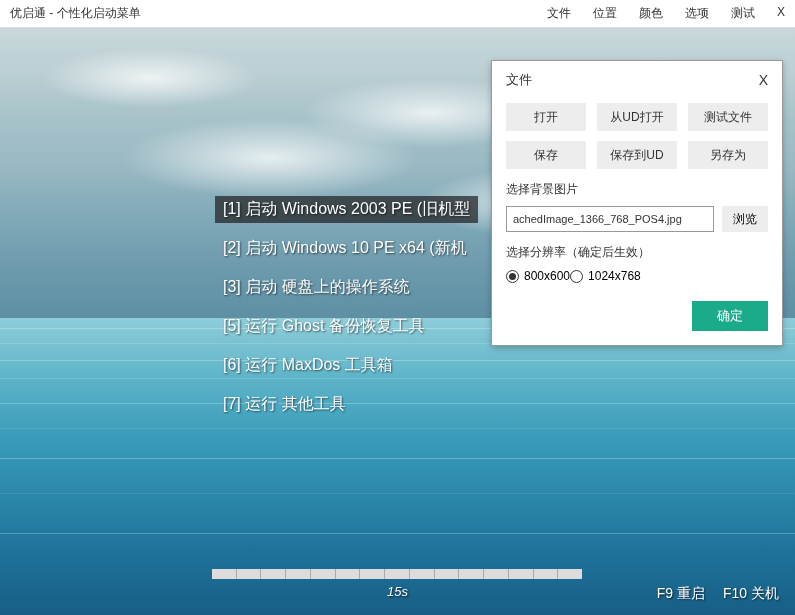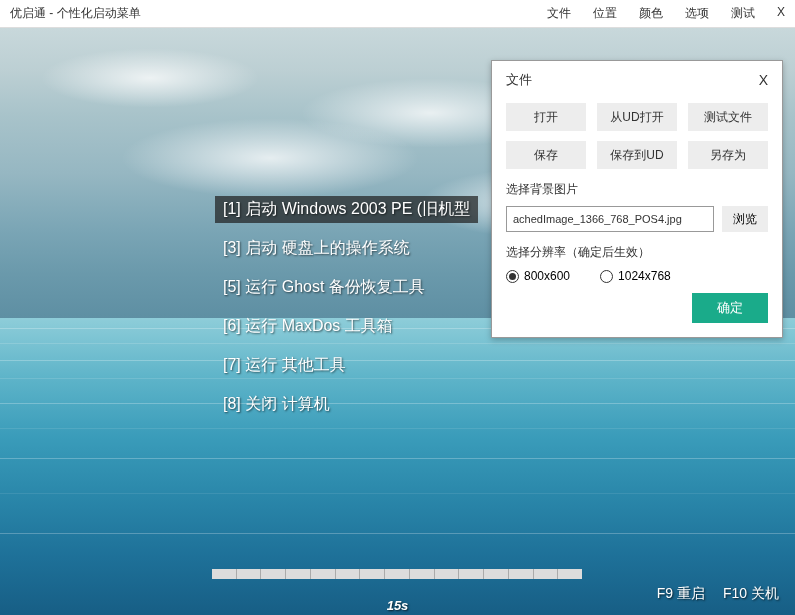--- a/index.html
+++ b/index.html
@@ -85,26 +85,25 @@
 .progress-seg {
   flex: 1;
   border-right: 1px solid #aaa;
   background: #dcdcdc;
 }
 .progress-seg:last-child { border-right: none; }
 .countdown {
   position: absolute;
   left: 50%;
   transform: translateX(-50%);
-  bottom: 2px;
+  bottom: 16px;
   color: #fff;
   font-style: italic;
   font-size: 13px;
   text-shadow: 1px 1px 2px rgba(0,0,0,0.7);
-  font-weight: bold;
 }
 .footer-keys {
   position: absolute;
   right: 16px;
   bottom: 12px;
   color: #fff;
   font-size: 14px;
   display: flex;
   gap: 18px;
   text-shadow: 1px 1px 2px rgba(0,0,0,0.7);
@@ -167,22 +166,21 @@
   width: 46px;
   height: 26px;
   background: #ededed;
   border: none;
   font-size: 12px;
   cursor: pointer;
   font-family: inherit;
 }
 .radio-row {
   display: flex;
-  gap: 30px;
-  margin: 8px 0 10px 0;
+  margin: 8px 0 18px 0;
   font-size: 12px;
 }
 .radio-opt {
   display: flex;
   align-items: center;
   gap: 5px;
   cursor: pointer;
 }
 .radio-circle {
   width: 13px; height: 13px;
@@ -243,25 +241,25 @@
     <div class="ripple" style="top:60px;opacity:.5"></div>
     <div class="ripple" style="top:85px"></div>
     <div class="ripple" style="top:110px;opacity:.4"></div>
     <div class="ripple" style="top:140px"></div>
     <div class="ripple" style="top:175px;opacity:.35"></div>
     <div class="ripple" style="top:215px"></div>
   </div>
 
   <div class="boot-menu" id="boot-menu">
       <div class="boot-item selected">[1] 启动 Windows 2003 PE (旧机型</div>
+      <div class="boot-item">[2] 启动 Windows 10 PE x64 (新机</div>
       <div class="boot-item">[3] 启动 硬盘上的操作系统</div>
       <div class="boot-item">[5] 运行 Ghost 备份恢复工具</div>
       <div class="boot-item">[6] 运行 MaxDos 工具箱</div>
       <div class="boot-item">[7] 运行 其他工具</div>
-      <div class="boot-item">[8] 关闭 计算机</div>
     </div>
 
   <div class="progress-bar" id="progress-bar">
       <div class="progress-seg"></div>
       <div class="progress-seg"></div>
       <div class="progress-seg"></div>
       <div class="progress-seg"></div>
       <div class="progress-seg"></div>
       <div class="progress-seg"></div>
       <div class="progress-seg"></div>

